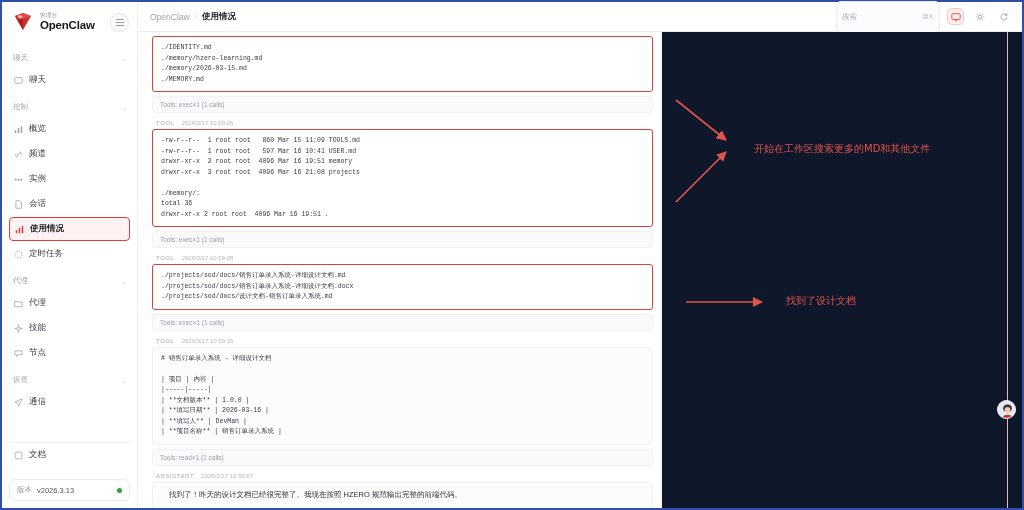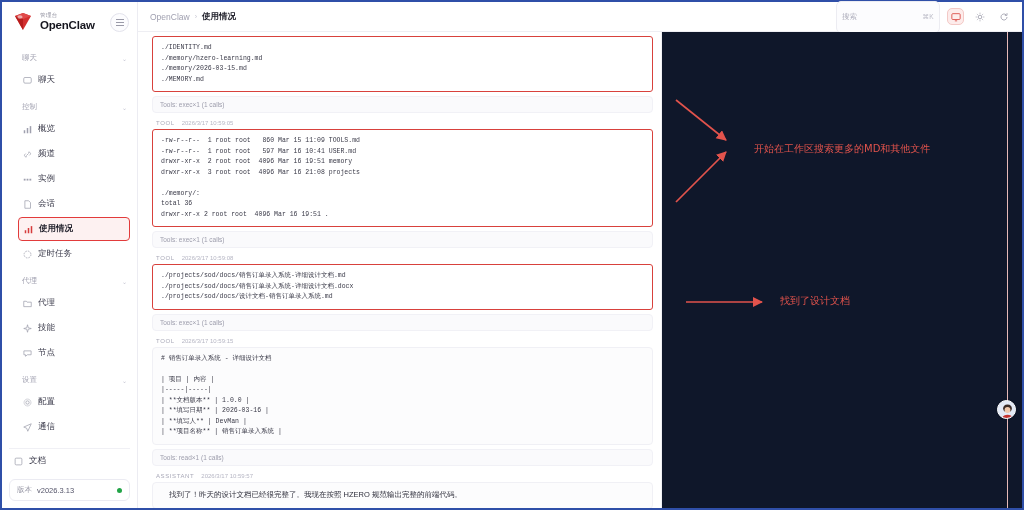--- a/index.html
+++ b/index.html
@@ -49,21 +49,21 @@
     display: block; letter-spacing: -.2px;
   }
   .hamburger {
     width: 19px; height: 19px; border-radius: 50%;
     border: 1px solid #e3e3ec; background: #fcfcfe;
     display: flex; flex-direction: column; align-items: center; justify-content: center;
     gap: 2px; flex: 0 0 auto;
   }
   .hamburger i { display: block; width: 8px; height: 1px; background: #9a9aa8; }
 
-  .nav-scroll { flex: 1 1 auto; padding: 2px 7px 0 16px; overflow: hidden; }
+  .nav-scroll { flex: 1 1 auto; padding: 2px 7px 0 7px; overflow: hidden; }
   .nav-group-label {
     font-size: 7.5px; color: #a3a3b2; padding: 9px 3px 5px 4px;
     display: flex; align-items: center; justify-content: space-between;
   }
   .nav-group-label .chev { font-size: 6px; color: #c4c4d0; }
   .nav-item {
     display: flex; align-items: center; gap: 6px;
     padding: 6px 5px; border-radius: 5px;
     font-size: 8.5px; color: #3d3d4d;
     margin-bottom: 1px;
@@ -88,21 +88,21 @@
   .sidebar-bottom { padding: 0 7px 7px 7px; }
   .doc-item {
     display: flex; align-items: center; gap: 6px;
     padding: 6px 5px; font-size: 8.5px; color: #3d3d4d;
     border-top: 1px solid #f0f0f5;
     margin-top: 10px;
   }
   .version-pill {
     display: flex; align-items: center;
     border: 1px solid #ebebf2; border-radius: 6px;
-    padding: 5px 7px; margin-top: 6px;
+    padding: 5px 7px; margin-top: 12px;
     font-size: 7.5px; color: #7a7a8b; gap: 5px;
     background: #fff;
   }
   .version-pill .vlabel { color: #9a9aa8; }
   .version-pill .vnum { color: #55556a; flex: 1 1 auto; }
   .dot-green { width: 5px; height: 5px; border-radius: 50%; background: #22a447; }
 
   
   .main { flex: 1 1 auto; display: flex; flex-direction: column; min-width: 0; background:#fff; }
   .topbar {
@@ -326,29 +326,20 @@
         <span>节点</span>
       </div>
 
       <div class="nav-group-label">
         <span>设置</span>
         <span class="chev">⌄</span>
       </div>
       <div class="nav-item">
         <span class="ic">
           <svg width="9" height="9" viewBox="0 0 12 12">
-              <circle cx="6" cy="6" r="2.2" fill="none" stroke="currentColor" stroke-width="1"></circle>
-              <circle cx="6" cy="6" r="4.6" fill="none" stroke="currentColor" stroke-width="1" stroke-dasharray="1.6 1.2"></circle>
-            </svg>
-        </span>
-        <span>配置</span>
-      </div>
-      <div class="nav-item">
-        <span class="ic">
-          <svg width="9" height="9" viewBox="0 0 12 12">
               <path d="M11 1 L1 5.4 L4.8 6.9 L6.4 11 Z" fill="none" stroke="currentColor" stroke-width="1"></path>
             </svg>
         </span>
         <span>通信</span>
       </div>
       <div class="nav-item">
         
         
       </div>
 
@@ -476,21 +467,21 @@
             <marker id="ah" markerWidth="7" markerHeight="7" refX="5.4" refY="3" orient="auto">
               <path d="M0,0 L6,3 L0,6 Z" fill="#e2534c"></path>
             </marker>
           </defs>
           <path d="M14 68 L64 108" stroke="#e2534c" stroke-width="1.7" fill="none" marker-end="url(#ah)"></path>
           <path d="M14 170 L64 120" stroke="#e2534c" stroke-width="1.7" fill="none" marker-end="url(#ah)"></path>
           <path d="M24 270 L100 270" stroke="#e2534c" stroke-width="1.7" fill="none" marker-end="url(#ah)"></path>
         </svg>
 
         <div class="annotation" style="left:92px; top:110px;">开始在工作区搜索更多的MD和其他文件</div>
-        <div class="annotation" style="left:118px; top:262px;">找到了设计文档</div>
+        <div class="annotation" style="left:124px; top:262px;">找到了设计文档</div>
 
         <div class="right-rail"></div>
 
         <div class="avatar-float">
           <svg width="19" height="19" viewBox="0 0 20 20">
             <circle cx="10" cy="10" r="10" fill="#e3eaf7"></circle>
             <path d="M10 3.6 c3.2 0 4.6 2 4.6 4.4 c0 2.4-1.6 3.8-4.6 3.8 c-3 0-4.6-1.4-4.6-3.8 C5.4 5.6 6.8 3.6 10 3.6 Z" fill="#3a2b26"></path>
             <circle cx="10" cy="9.4" r="3.1" fill="#f0c9ad"></circle>
             <path d="M3.6 20 c.6-4 3.2-5.6 6.4-5.6 s5.8 1.6 6.4 5.6 z" fill="#c4322f"></path>
           </svg>

